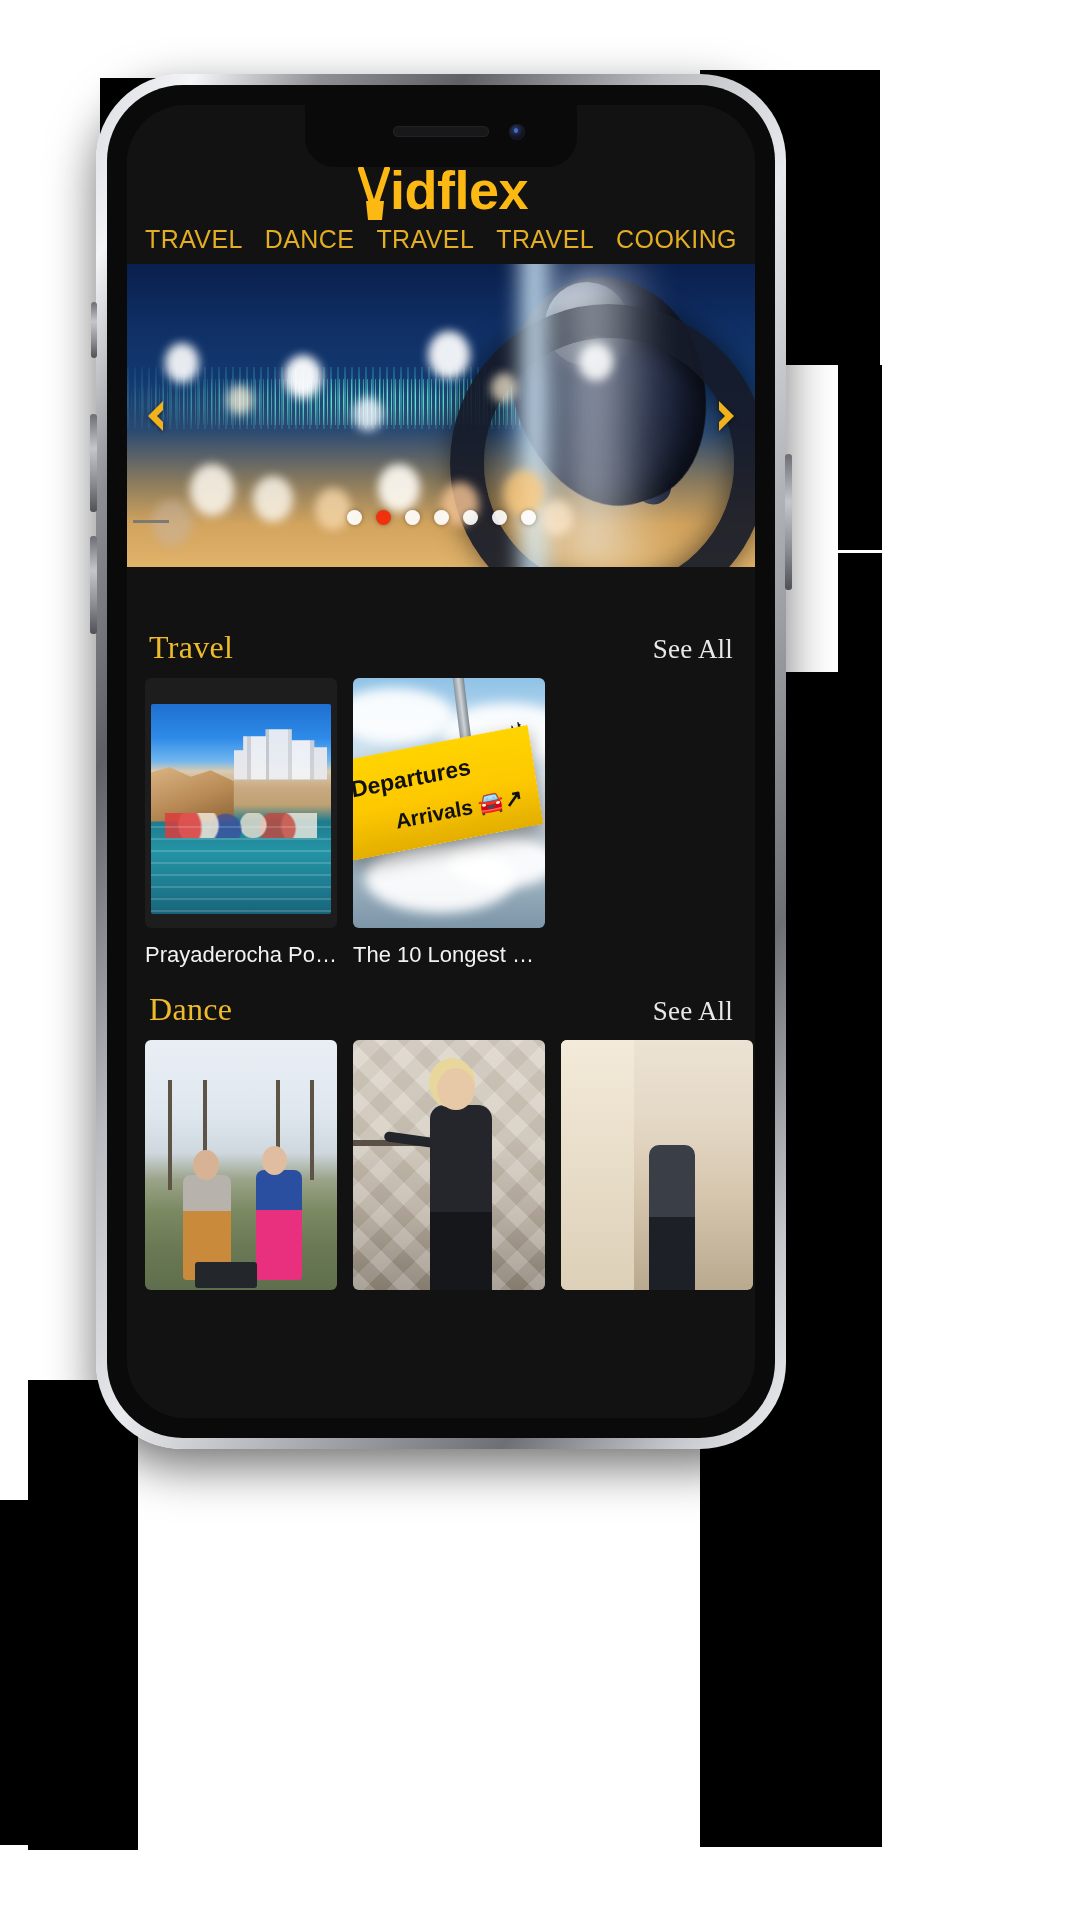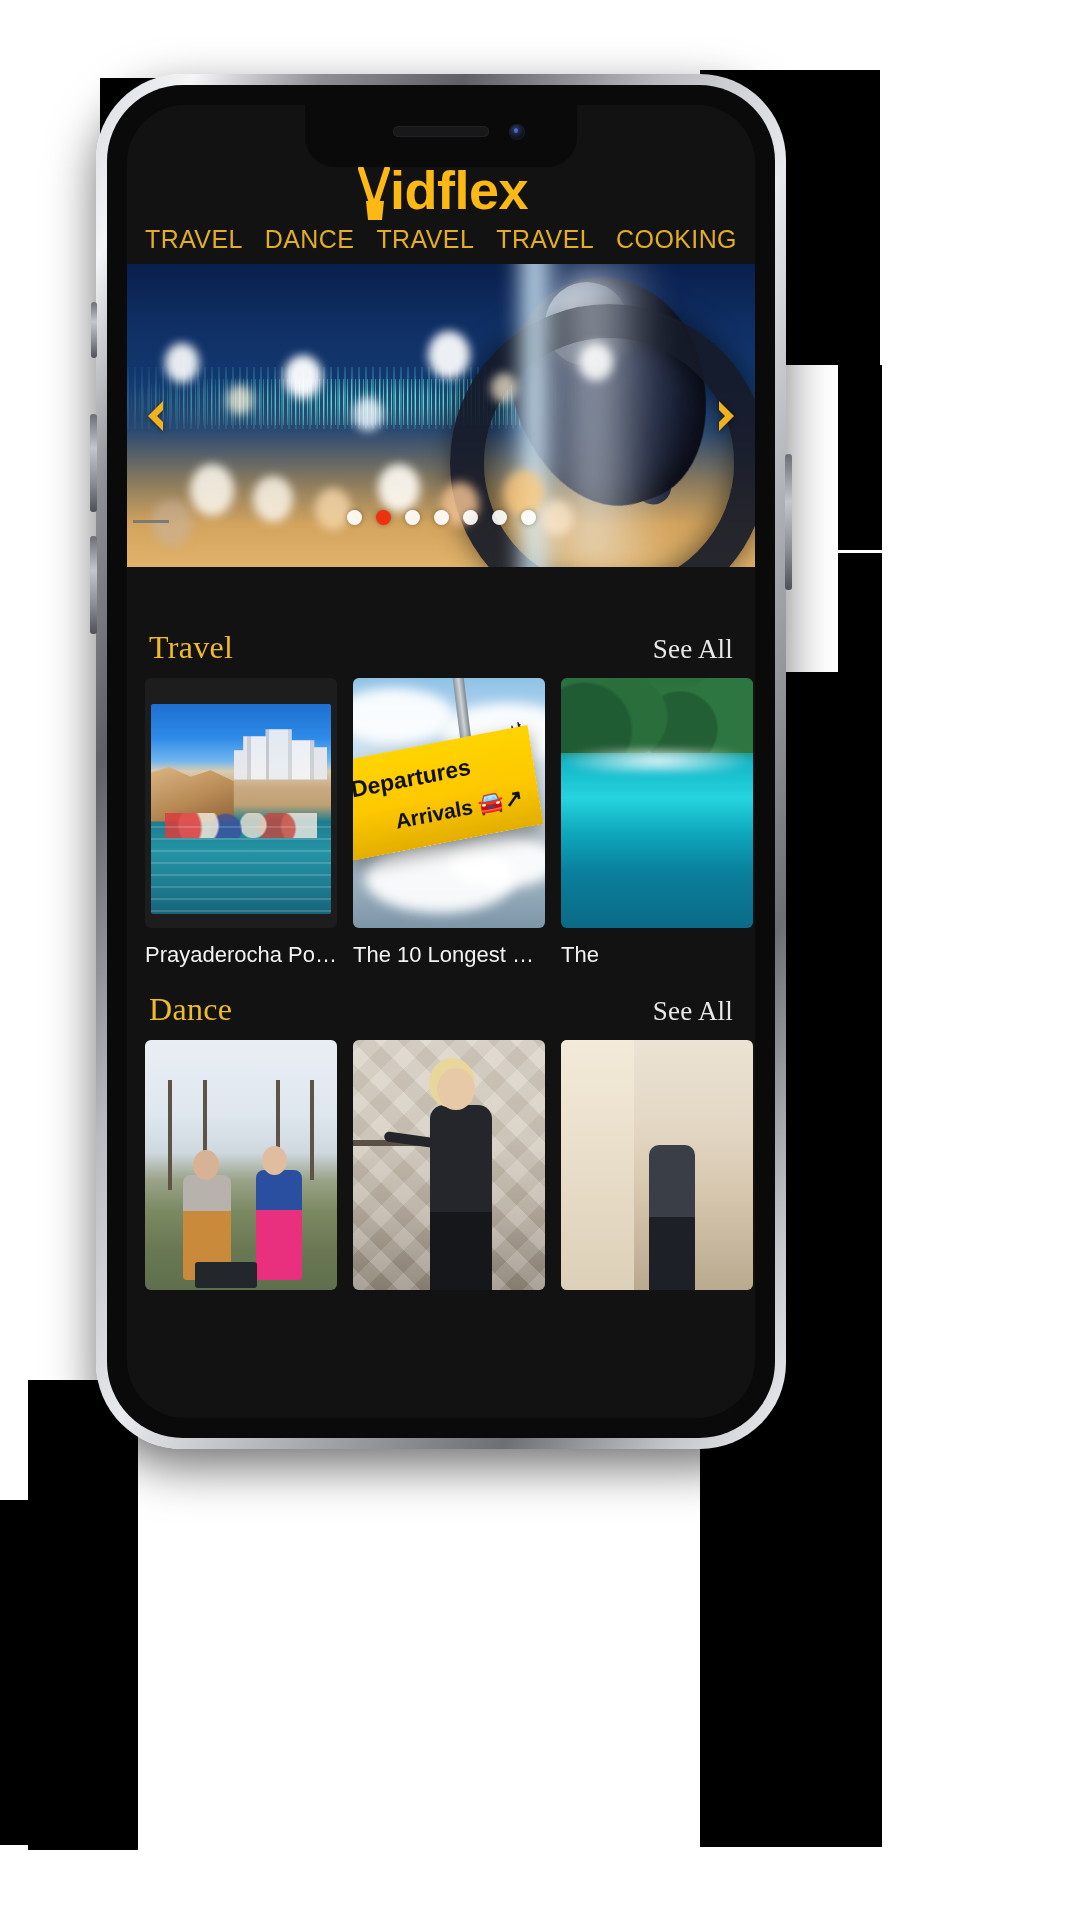--- a/index.html
+++ b/index.html
@@ -738,29 +738,20 @@
                   <div class="sign-board">
                     <div class="sign-text dep">Departures</div>
                     <div class="sign-text arr">Arrivals 🚘</div>
                     <div class="sign-arrow">↗</div>
                   </div>
                 </div>
               </div>
               <div class="card-title">The 10 Longest Flight…</div>
             </div>
 
-            <div class="card">
-              <div class="thumb">
-                <div class="art art-island">
-                  <div class="island-trees"></div>
-                  <div class="island-foam"></div>
-                </div>
-              </div>
-              <div class="card-title">The</div>
-            </div>
           </div>
 
           <div class="section-head" style="margin-top:18px;">
             <div class="section-title">Dance</div>
             <div class="see-all">See All</div>
           </div>
 
           <div class="card-row">
             <div class="card">
               <div class="thumb tall">

